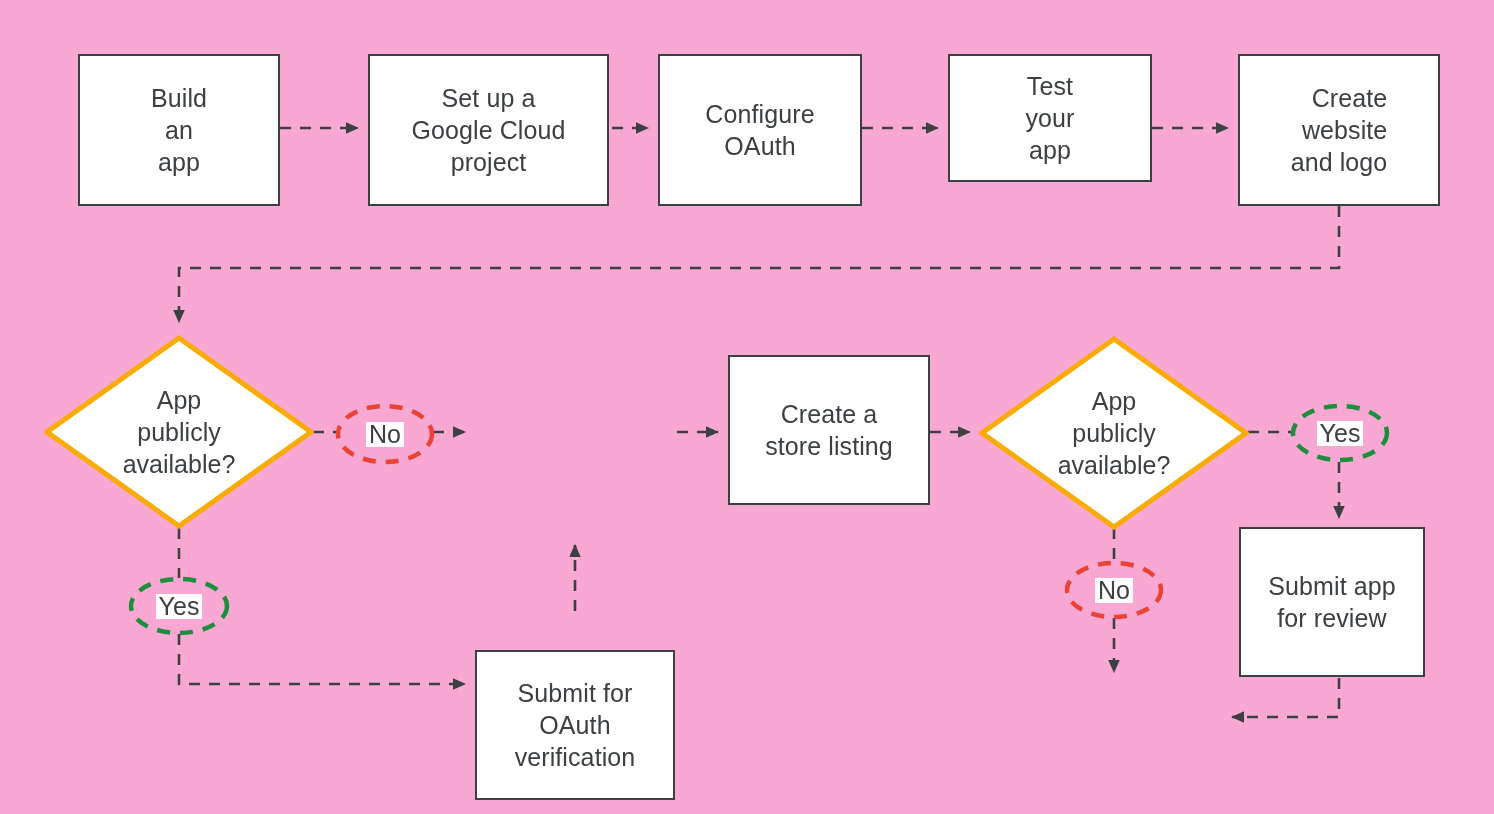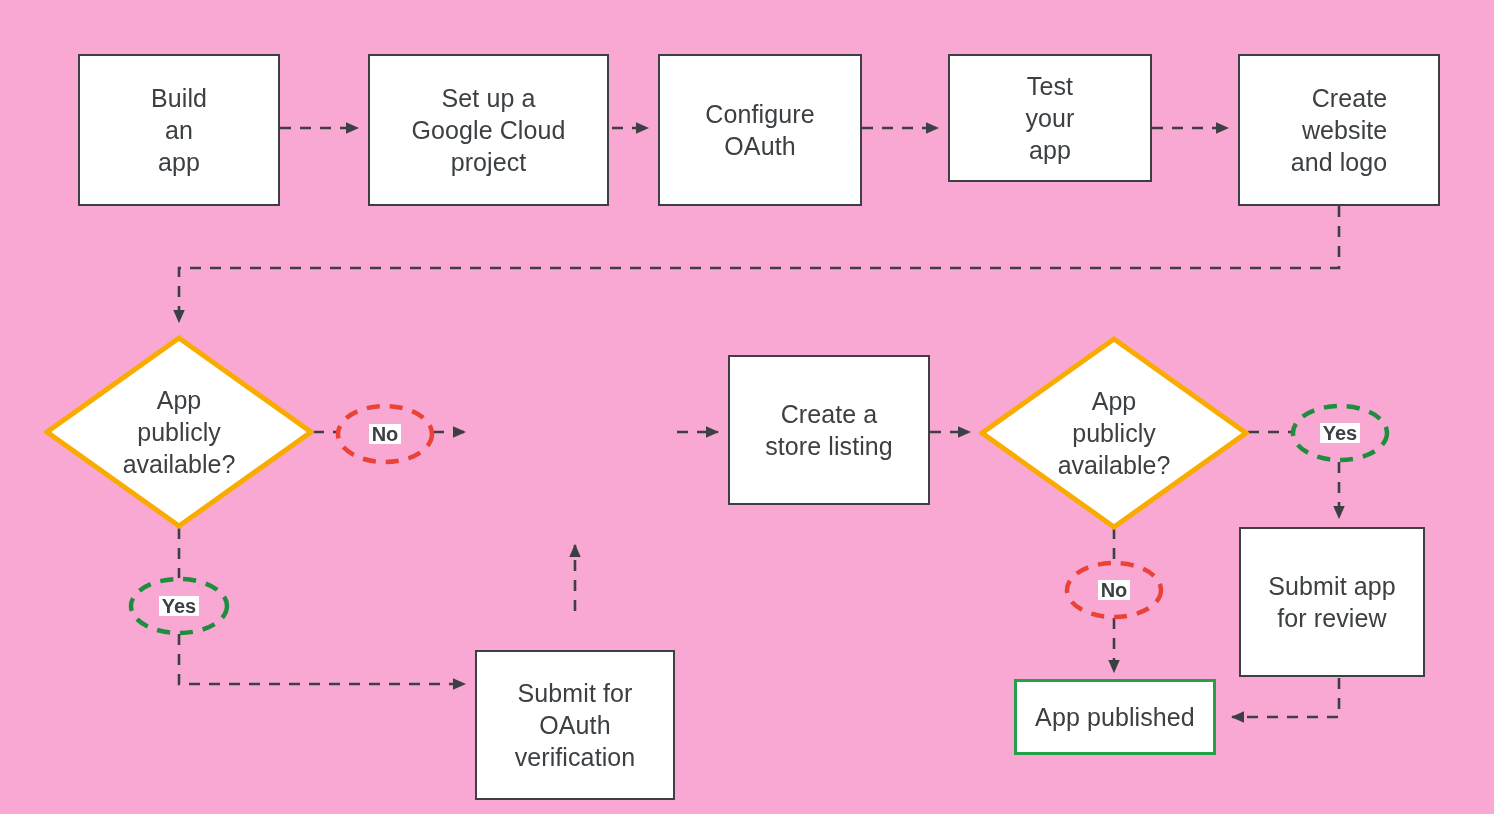--- a/index.html
+++ b/index.html
@@ -76,25 +76,24 @@
   .pill-shape {
     position: absolute;
     left: 0; top: 0;
     width: 100%;
     height: 100%;
   }
   .pill-label {
     position: relative;
     z-index: 2;
     color: #3c4043;
-    font-size: 20px;
+    font-size: 25px;
     line-height: 1;
     background: #ffffff;
     padding: 0 3px;
-    font-weight: bold;
   }
   .node-text {
     white-space: pre-line;
     display: block;
   }
 </style>
 </head>
 <body>
 
 <div id="stage">
@@ -221,17 +220,14 @@
       <ellipse cx="50" cy="30" rx="47" ry="27" fill="none" stroke="#ea4335" stroke-width="4.5" stroke-dasharray="13,10"></ellipse>
     </svg>
     <span class="pill-label">No</span>
   </div>
 
   <div class="node box" style="left:1239px; top:527px; width:186px; height:150px;">
     <span class="node-text">Submit app
 for review</span>
   </div>
 
-  <div class="node box green" style="left:1014px; top:679px; width:202px; height:76px;">
-    <span class="node-text">App published</span>
-  </div>
 
 </div>
 
 </body></html>

